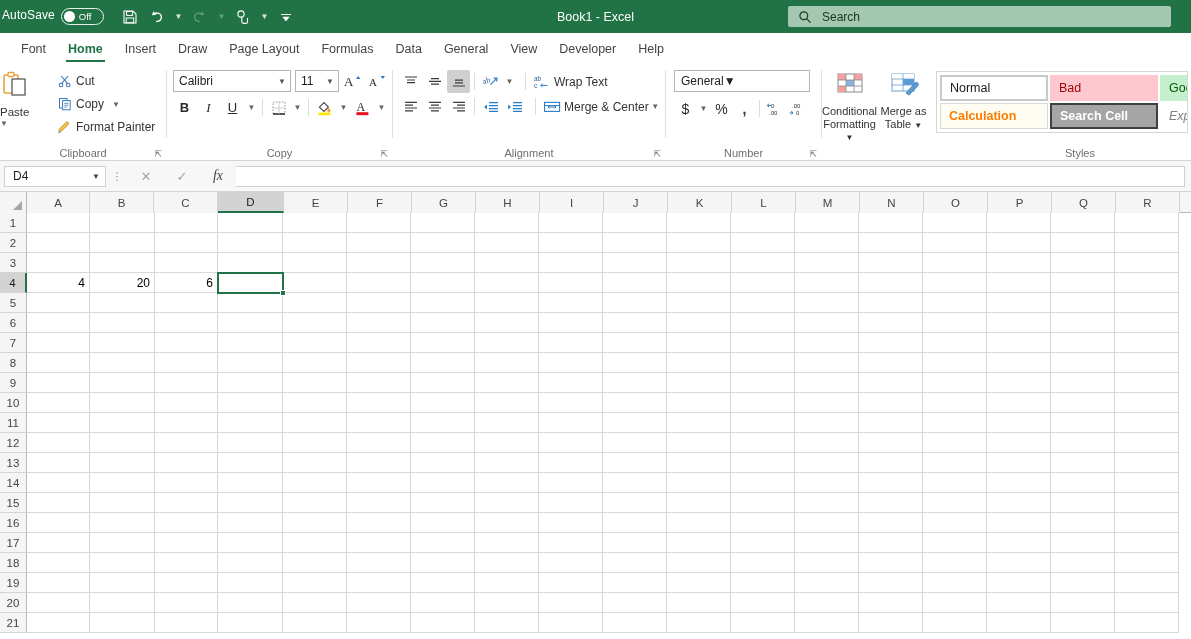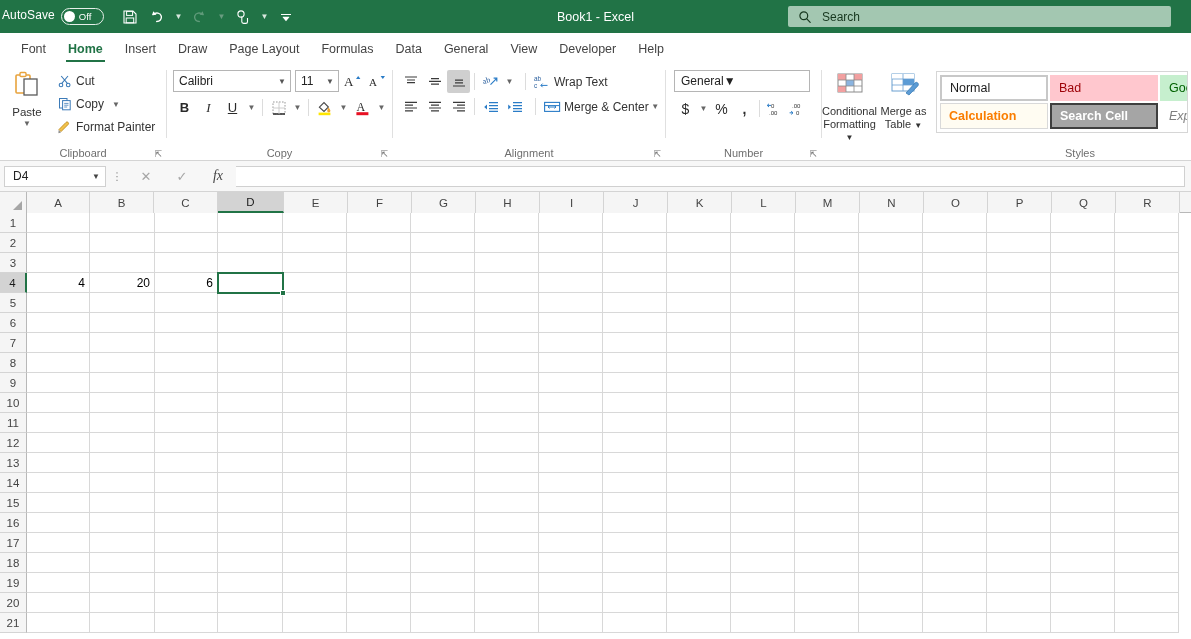--- a/index.html
+++ b/index.html
@@ -103,21 +103,21 @@
   .launcher {
     position: absolute; right: 4px; bottom: 2px;
     width: 11px; height: 11px; font-size: 9px; color: #707070;
     display: flex; align-items: flex-end; justify-content: flex-end;
   }
 
   
   .grp-clipboard { width: 166px; }
   .paste-btn {
     width: 54px; display: flex; flex-direction: column;
-    align-items: center; padding-top: 2px;
+    align-items: flex-start; padding-top: 2px;
   }
   .paste-txt { font-size: 11.5px; color: #333; margin-top: 2px; }
   .paste-caret { font-size: 8px; color: #666; margin-top: 1px; }
   .clip-right { display: flex; flex-direction: column; padding-top: 3px; gap: 3px; }
   .clip-item {
     display: flex; align-items: center;
     height: 20px; font-size: 12px; color: #333;
     padding-right: 4px;
   }
   .clip-item .ic { width: 22px; display: flex; justify-content: center; align-items: center; }

